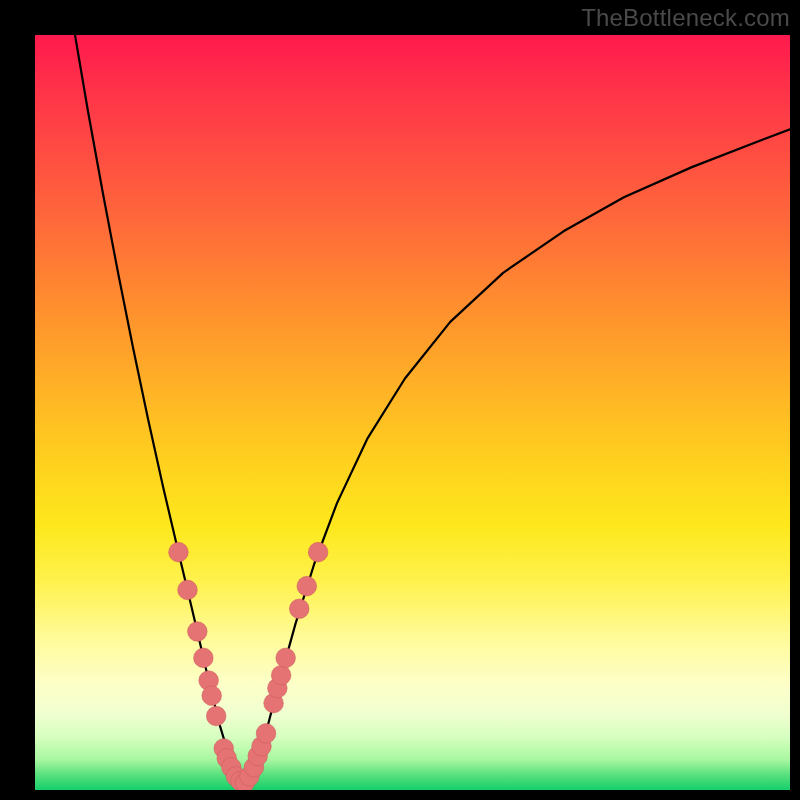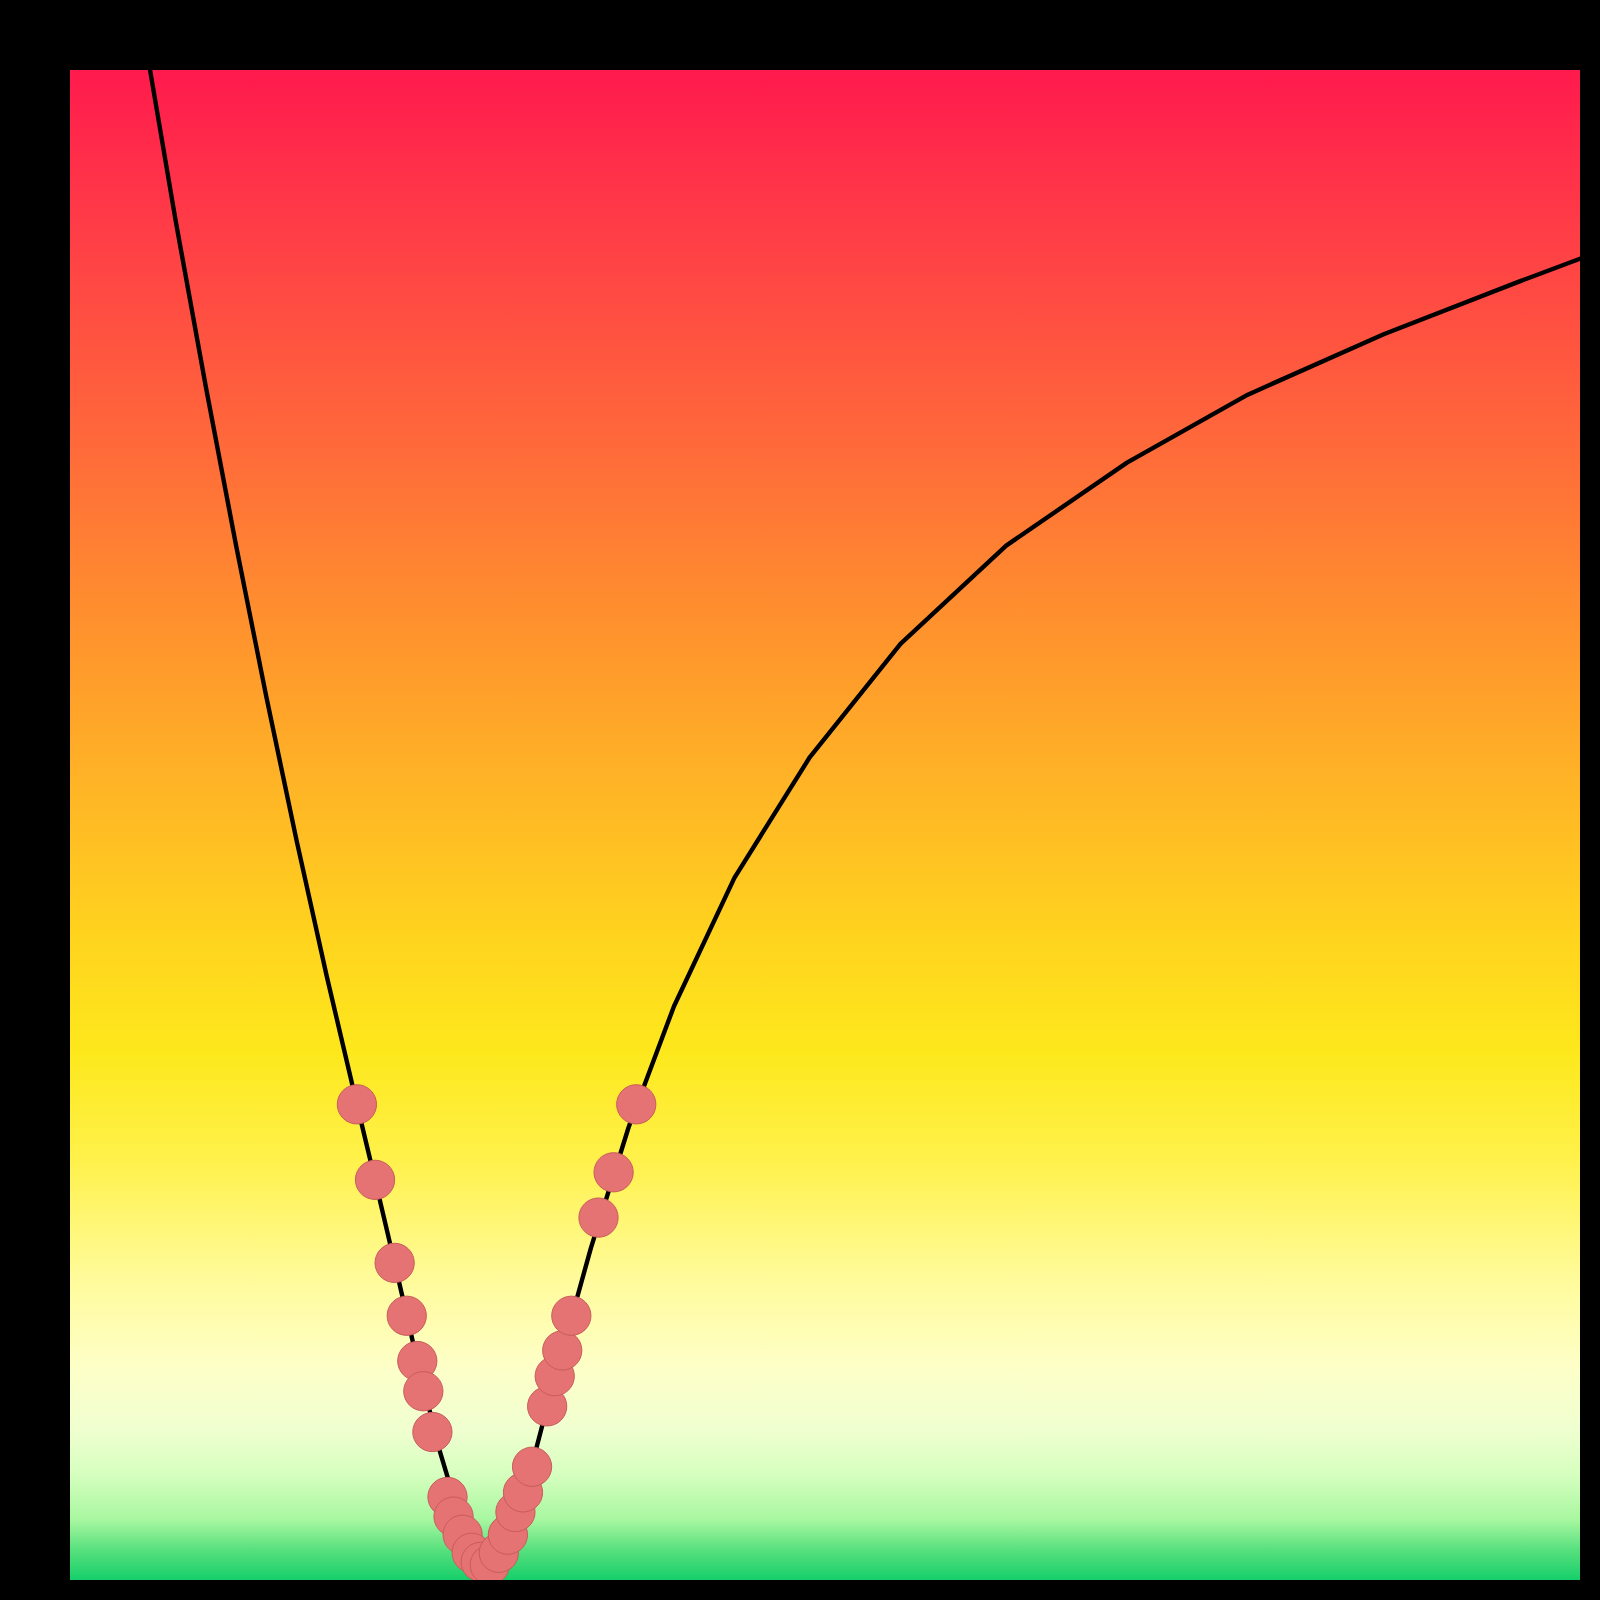--- a/index.html
+++ b/index.html
@@ -68,20 +68,21 @@
     font-weight: 500;
     letter-spacing: 0.2px;
     pointer-events: none;
     font-family: Arial, Helvetica, sans-serif;
   }
 </style>
 </head>
 <body>
 
 <div class="frame">
+  <div class="watermark">TheBottleneck.com</div>
   <div class="plot-area">
     <div class="gradient-bg"></div>
     <svg class="curve" viewBox="0 0 755 755" preserveAspectRatio="none">
       <path id="curve-path" fill="none" stroke-width="2.2" stroke-linecap="round" stroke-linejoin="round" d="M40.02 0.00 L52.85 75.50 L67.95 158.55 L83.05 237.82 L98.15 313.33 L113.25 385.05 L128.35 453.00 L143.45 517.17 L152.51 554.92 L162.32 596.45 L173.65 645.52 L184.97 690.83 L196.30 728.58 L207.63 747.45 L218.95 736.13 L228.76 705.92 L241.60 656.85 L260.47 588.90 L279.35 528.50 L302.00 468.10 L332.20 403.92 L369.95 343.52 L415.25 286.90 L468.10 237.82 L528.50 196.30 L588.90 162.32 L656.85 132.13 L724.80 105.70 L755.00 94.38" stroke="#000000"></path>
       <g id="markers">
           <circle cx="143.45" cy="517.17" r="9.81" fill="#e57373" stroke="#c95b5b" stroke-width="0.5"></circle>
           <circle cx="152.51" cy="554.92" r="9.81" fill="#e57373" stroke="#c95b5b" stroke-width="0.5"></circle>
           <circle cx="162.32" cy="596.45" r="9.81" fill="#e57373" stroke="#c95b5b" stroke-width="0.5"></circle>
           <circle cx="168.37" cy="622.88" r="9.81" fill="#e57373" stroke="#c95b5b" stroke-width="0.5"></circle>
           <circle cx="173.65" cy="645.52" r="9.81" fill="#e57373" stroke="#c95b5b" stroke-width="0.5"></circle>

